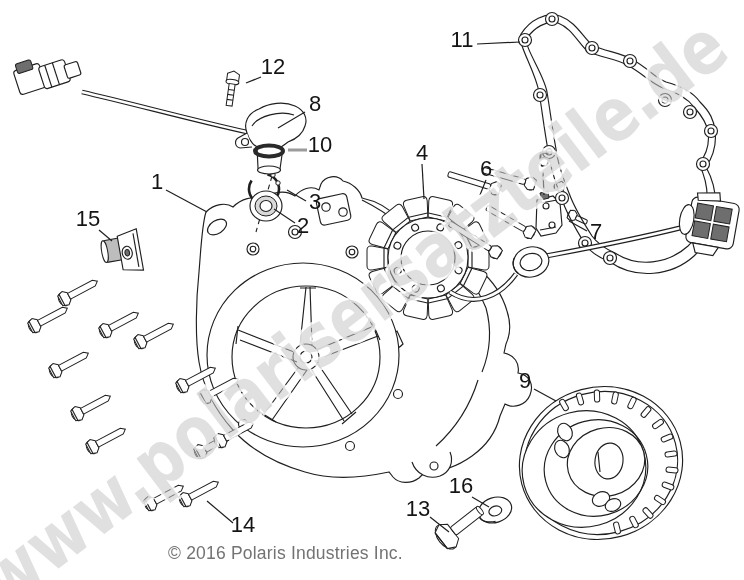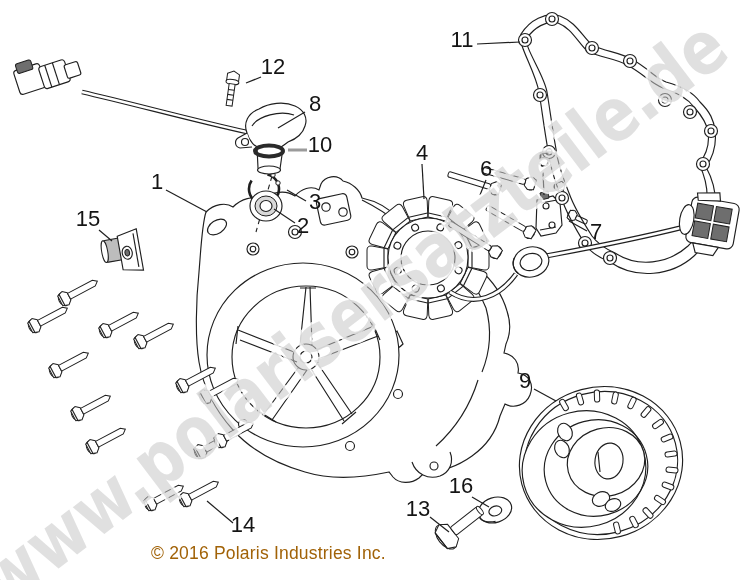--- a/index.html
+++ b/index.html
@@ -1,21 +1,21 @@
 <!DOCTYPE html>
 <html><head>
 <meta charset="utf-8">
 <style>
   html,body{margin:0;padding:0;background:#fff;}
   body{width:744px;height:580px;position:relative;overflow:hidden;
        font-family:"Liberation Sans", sans-serif;}
   .stage{position:absolute;left:0;top:0;width:744px;height:580px;}
   svg{display:block}
-  .copyright{position:absolute;left:151px;top:543px;font-size:17.5px;
-             color:#a16207;letter-spacing:.2px;white-space:nowrap;}
+  .copyright{position:absolute;left:168px;top:543px;font-size:17.5px;
+             color:#737373;letter-spacing:.2px;white-space:nowrap;}
   .ln{stroke:#1f1f1f;stroke-width:1.15;fill:none;}
   .pt{stroke:#1f1f1f;stroke-width:1.15;fill:#ffffff;}
   .pts{stroke:#1f1f1f;stroke-width:1;fill:#ffffff;}
   .dk{stroke:#1f1f1f;stroke-width:1;fill:#6e6e6e;}
   .callout{font-size:22px;fill:#141414;}
   .leader{stroke:#1f1f1f;stroke-width:1.2;fill:none;}
 </style>
 </head>
 <body>
 

